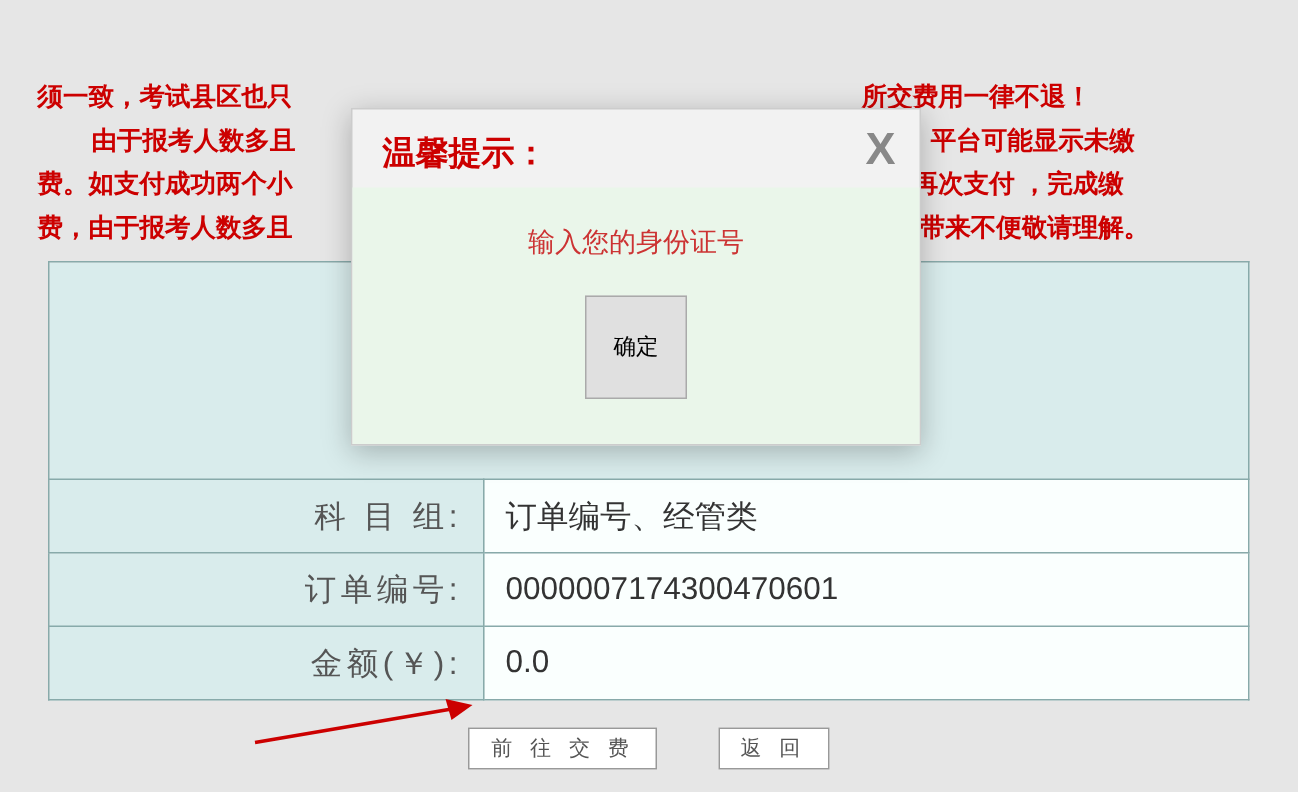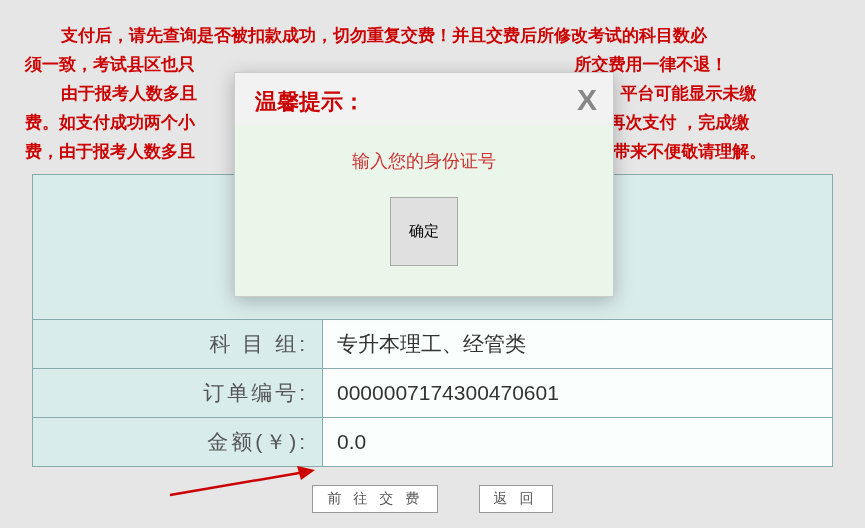--- a/index.html
+++ b/index.html
@@ -130,21 +130,21 @@
       background: #e0e0e0;
       border: 1px solid #aaa;
       font-size: 15px;
       cursor: pointer;
     }
   </style>
 </head>
 <body>
 
 <div class="notice">
-  <span class="notice-indent"></span><span>支付后，请先查询是否被扣款成功，切勿重复交费！并且交费后所修改考试的科目数必</span><br>
+  <span class="notice-indent"></span><br>
   <span>须一致，考试县区也只</span>
   <span style="display:inline-block;width:370px"></span>
   <span>所交费用一律不退！</span><br>
   <span class="notice-indent"></span><span>由于报考人数多且</span>
   <span style="display:inline-block;width:380px"></span>
   <span>后，平台可能显示未缴</span><br>
   <span>费。如支付成功两个小</span>
   <span style="display:inline-block;width:370px"></span>
   <span>亍卡再次支付 ，完成缴</span><br>
   <span>费，由于报考人数多且</span>
@@ -153,21 +153,21 @@
 </div>
 
 <div class="table-wrap">
   <table class="data">
     <tbody>
         <tr class="blank">
           <td colspan="2"></td>
         </tr>
     <tr>
       <td class="label">科 目 组:</td>
-      <td class="val">专升本理工、经管类</td>
+      <td class="val">订单编号、经管类</td>
     </tr>
     <tr>
       <td class="label">订单编号:</td>
       <td class="val">0000007174300470601</td>
     </tr>
     <tr>
       <td class="label">金额(￥):</td>
       <td class="val">0.0</td>
     </tr>
   </tbody>

